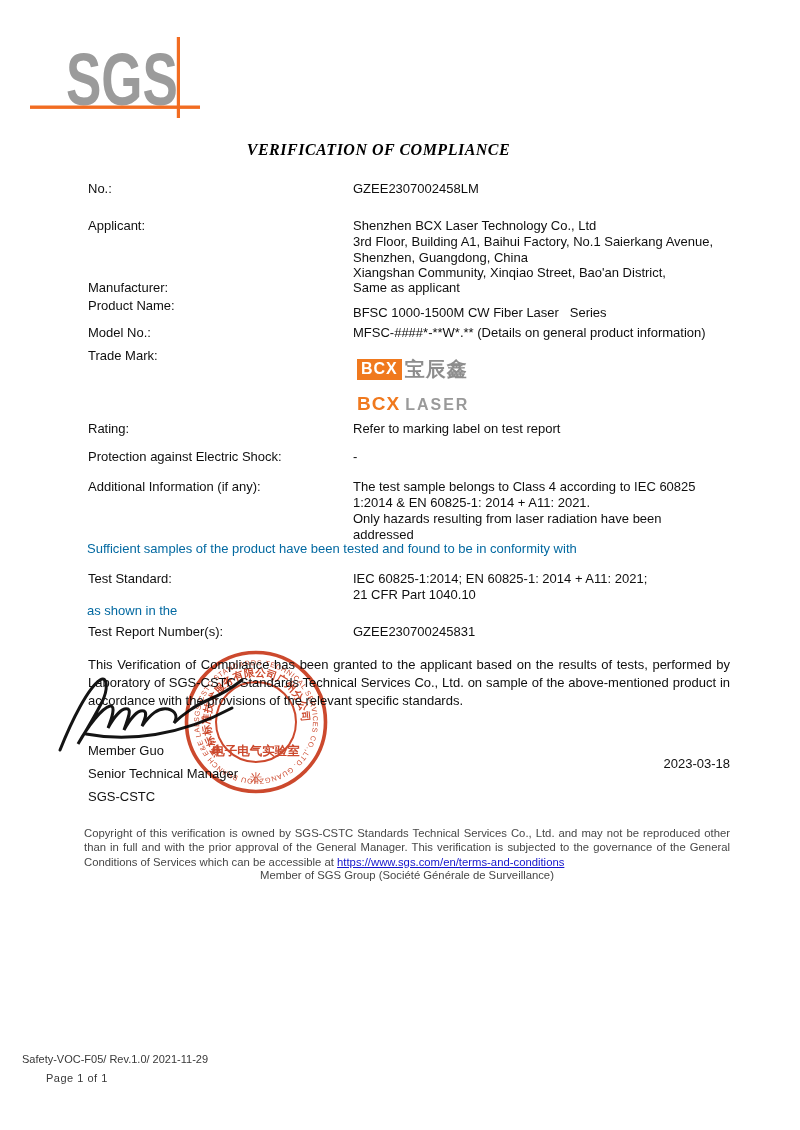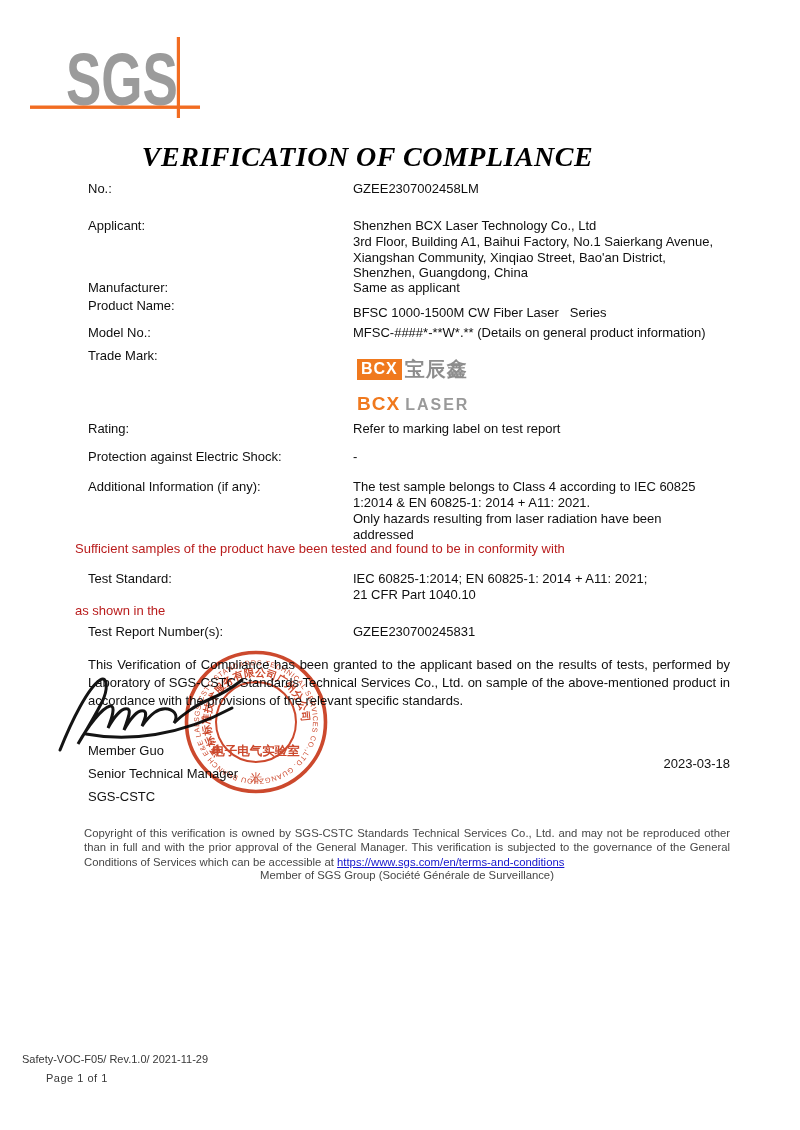--- a/index.html
+++ b/index.html
@@ -3,30 +3,30 @@
 <meta charset="utf-8">
 <style>
   html,body{margin:0;padding:0;background:#fff;}
   .page{position:relative;width:800px;height:1130px;background:#ffffff;
         font-family:"Liberation Sans",sans-serif;color:#111;overflow:hidden;}
 
   
   .sgs-logo{position:absolute;left:30px;top:28px;width:175px;height:95px;}
 
   
-  .doc-title{position:absolute;left:0;top:141px;width:735px;text-align:center;
+  .doc-title{position:absolute;left:11px;top:141px;width:735px;text-align:center;
              font-family:"Liberation Serif",serif;font-weight:bold;font-style:italic;
-             font-size:28px;letter-spacing:.5px;color:#000;}
+             font-size:16px;letter-spacing:.5px;color:#000;}
 
   
   .row{position:absolute;left:88px;width:642px;font-size:13px;color:#0f0f0f;}
   .lbl{position:absolute;left:0;top:0;white-space:nowrap;}
   .val{position:absolute;left:265px;top:0;right:0;}
   .vline{line-height:15.8px;}
-  .fw{position:absolute;left:75px;width:642px;font-size:13px;color:#b91c1c;}
+  .fw{position:absolute;left:87px;width:642px;font-size:13px;color:#0369a1;}
 
   
   .tm1{position:absolute;left:357px;top:356px;display:flex;align-items:center;}
   .bcx-badge{background:#f0791e;color:#fff;font-weight:bold;font-size:16px;
              padding:1px 4px 2px 4px;letter-spacing:1px;}
   .tm-cn{color:#8d8d8d;font-weight:bold;font-size:20px;margin-left:3px;letter-spacing:1px;}
   .tm2{position:absolute;left:357px;top:393px;display:flex;align-items:baseline;}
   .bcx-outline{color:#f0791e;font-weight:900;font-size:19px;letter-spacing:1px;}
   .tm-laser{color:#9a9a9a;font-size:16px;font-weight:bold;letter-spacing:2px;margin-left:5px;}
 
@@ -71,22 +71,22 @@
   <div class="row" style="top:181px">
     <span class="lbl">No.:</span>
     <span class="val">GZEE2307002458LM</span>
   </div>
 
   <div class="row" style="top:218px">
     <span class="lbl">Applicant:</span>
     <div class="val">
       <div class="vline">Shenzhen BCX Laser Technology Co., Ltd</div>
       <div class="vline">3rd Floor, Building A1, Baihui Factory, No.1 Saierkang Avenue,</div>
+      <div class="vline">Shenzhen, Guangdong, China</div>
       <div class="vline">Xiangshan Community, Xinqiao Street, Bao'an District,</div>
-      <div class="vline">Shenzhen, Guangdong, China</div>
     </div>
   </div>
 
   <div class="row" style="top:280px">
     <span class="lbl">Manufacturer:</span>
     <span class="val">Same as applicant</span>
   </div>
 
   <div class="row" style="top:298px">
     <span class="lbl">Product Name:</span>

